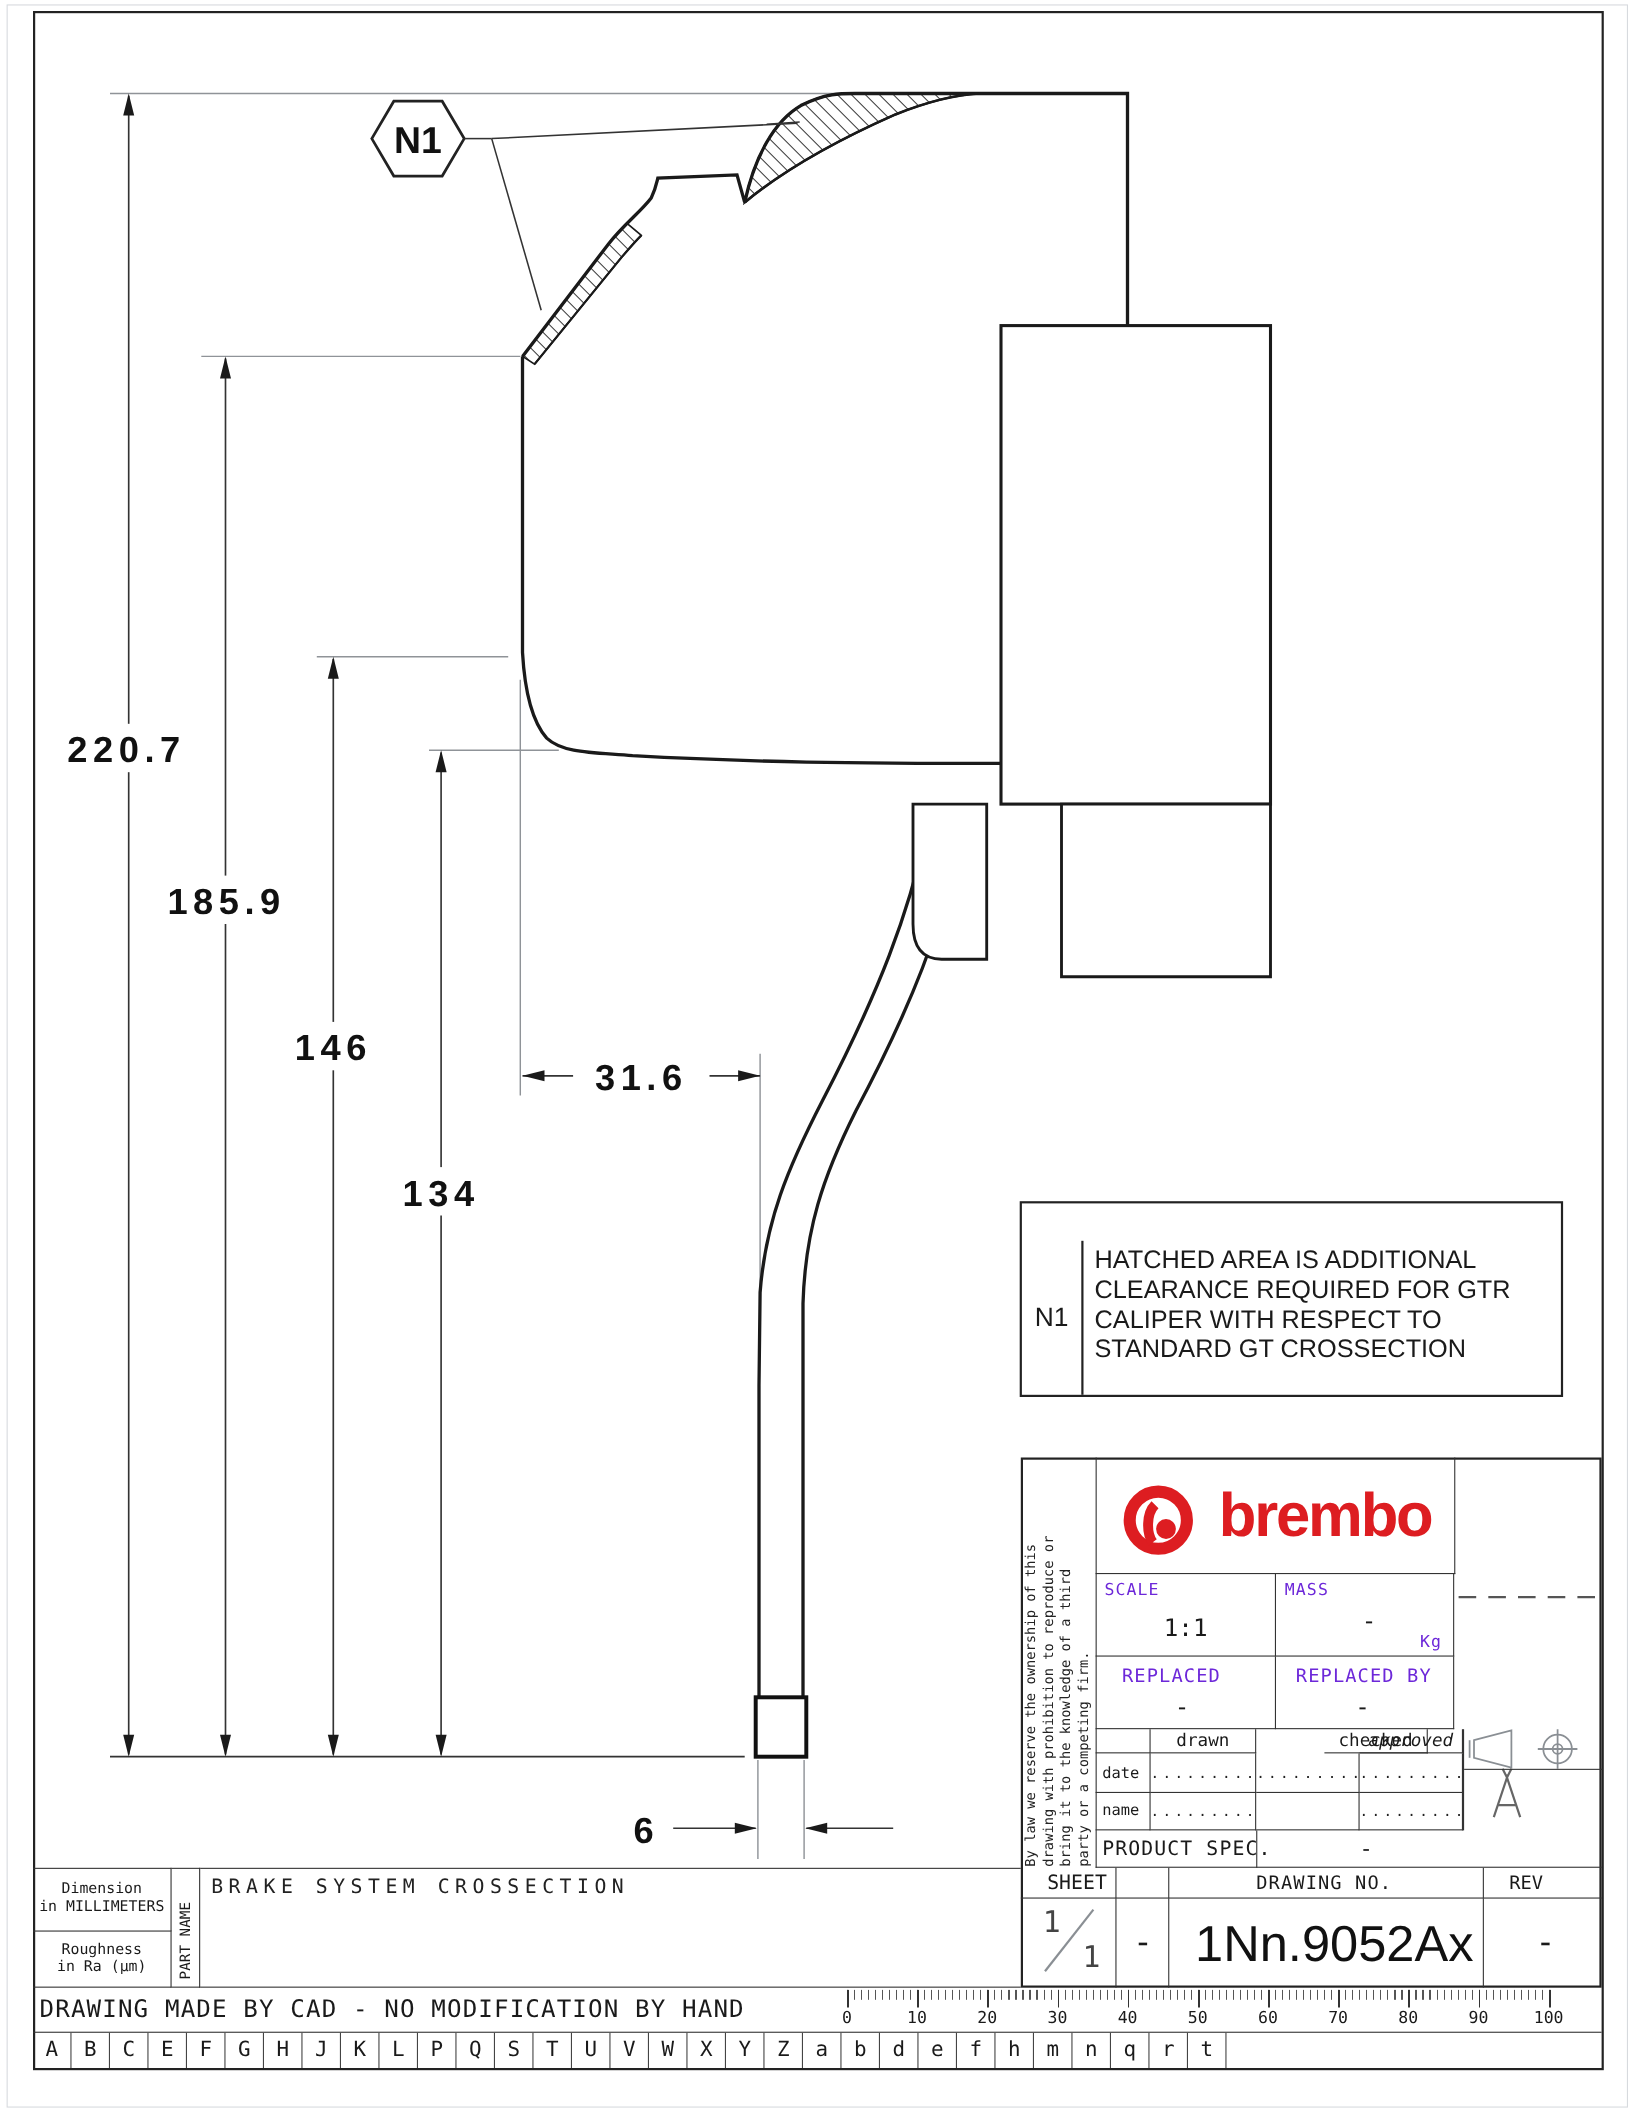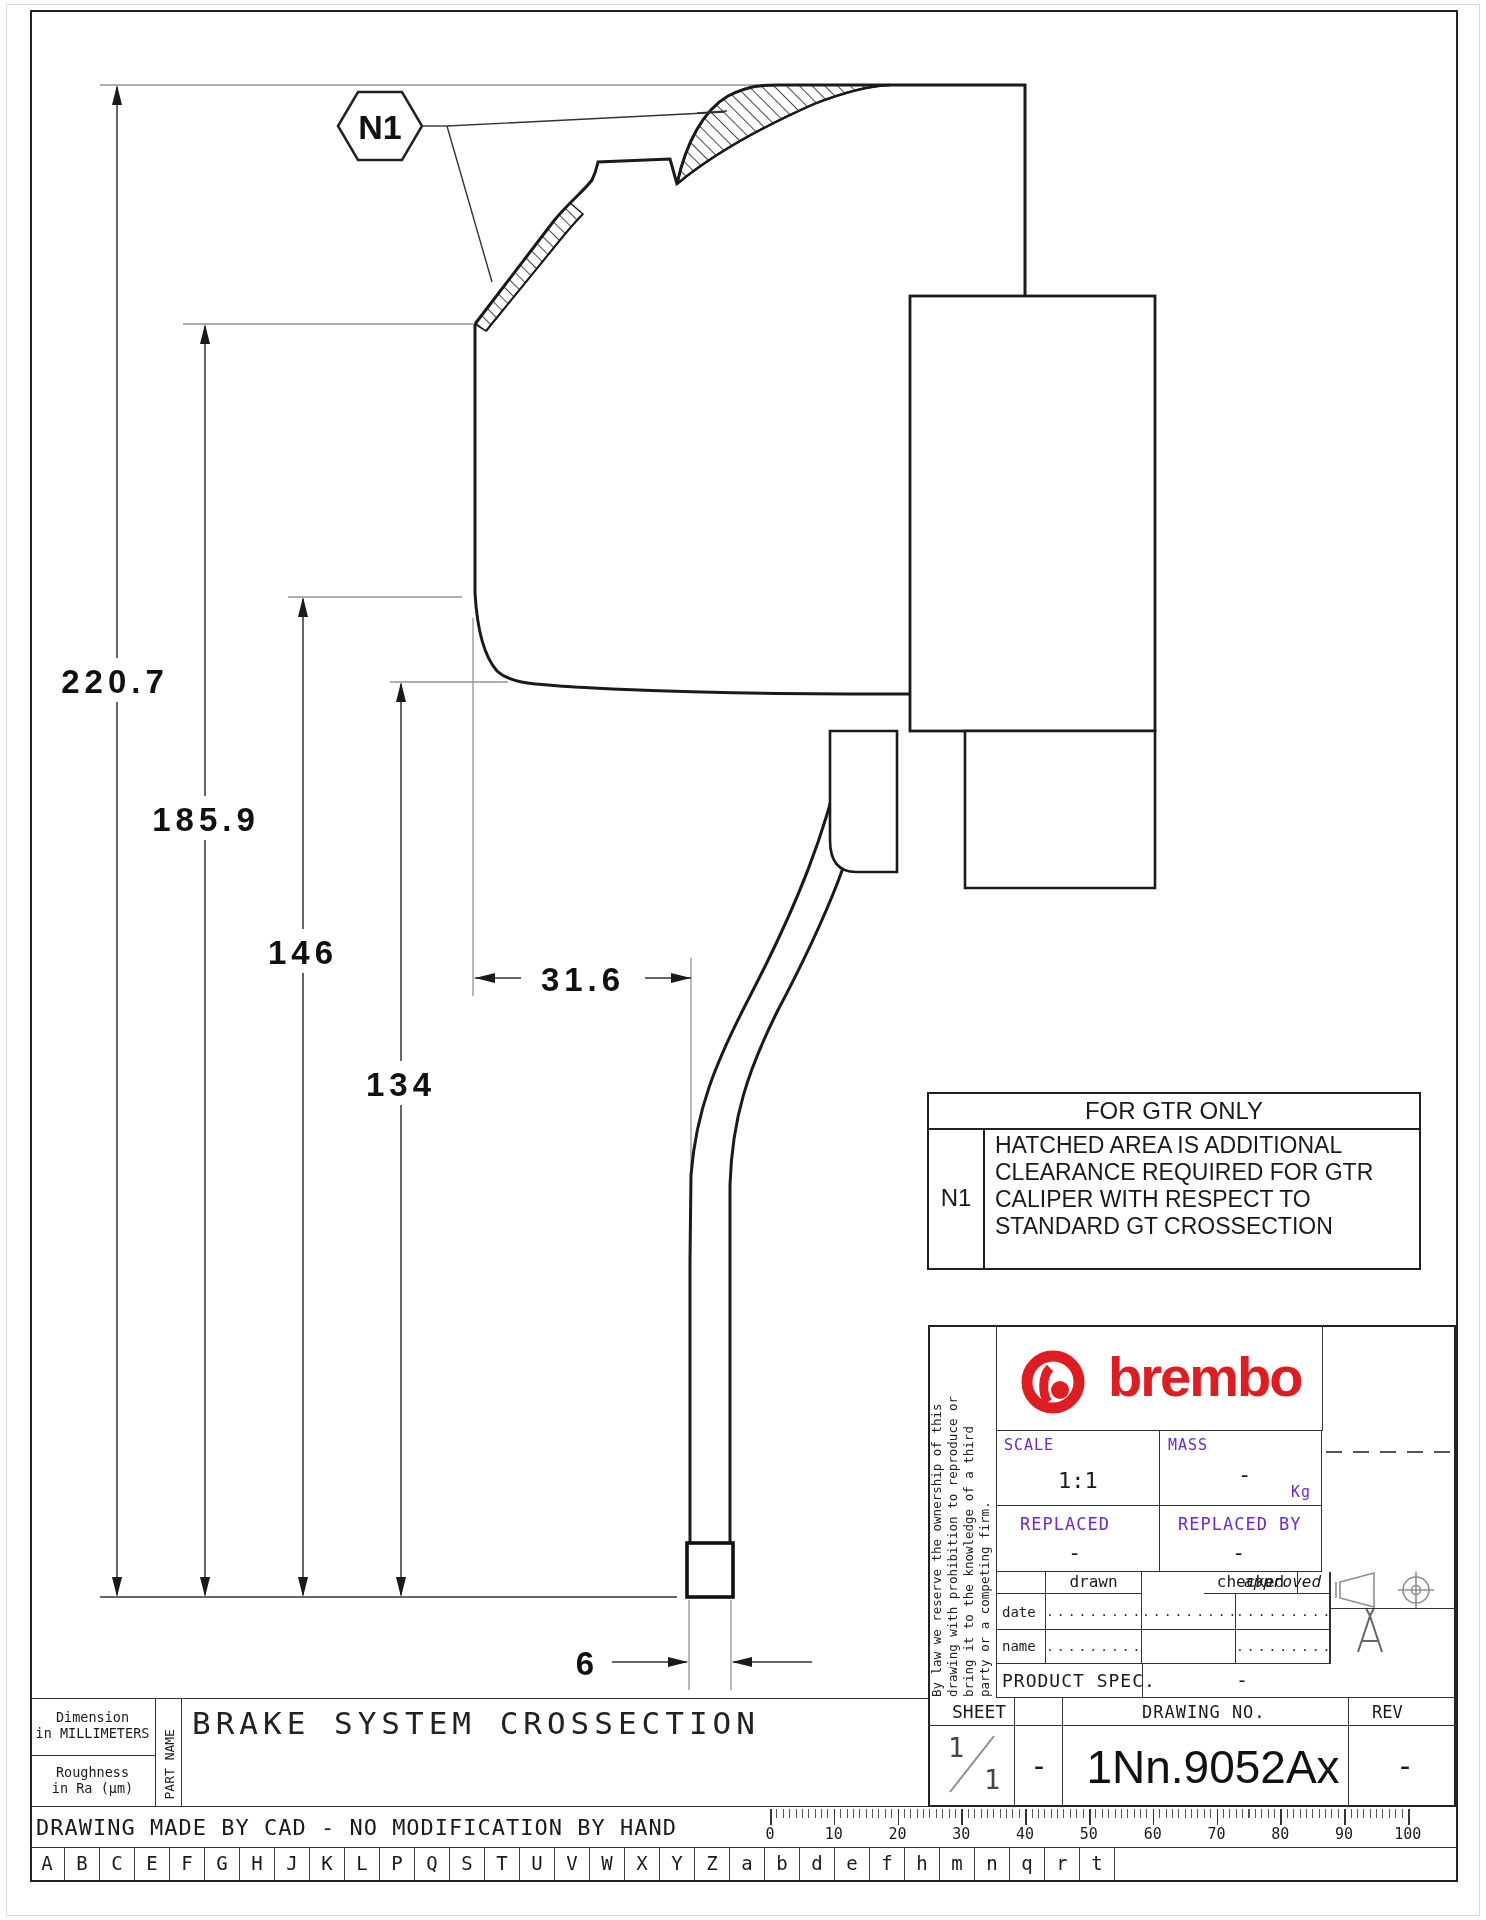--- a/index.html
+++ b/index.html
@@ -30,21 +30,21 @@
   .dots{font-size:13px;letter-spacing:3px;color:#222;}
   .small{font-size:14px;}
   .bigno{font-family:"Liberation Sans",sans-serif;font-size:46px;color:#111;}
   .ruler-num{display:inline-block;width:63.8px;text-align:center;font-size:15px;}
   .letter-cell{display:inline-block;box-sizing:border-box;width:35px;height:32px;border-right:1.5px solid #444;
       text-align:center;font-size:19px;line-height:30px;}
   .ticks-minor{position:absolute;left:770px;top:1809px;width:639px;height:9px;
       background:repeating-linear-gradient(to right,#555 0 1px,transparent 1px 6.38px);}
   .ticks-major{position:absolute;left:770px;top:1809px;width:640px;height:16px;
       background:repeating-linear-gradient(to right,#333 0 1.6px,transparent 1.6px 63.8px);}
-  .partname{font-size:31px;letter-spacing:5px;color:#222;}
+  .partname{font-size:18px;letter-spacing:5px;color:#222;}
   .vert{transform:rotate(-90deg);transform-origin:center;}
 </style>
 </head>
 <body>
 
 <div id="page">
 
   <div class="abs frame-outer"></div>
   <div class="abs frame-main"></div>
 
@@ -161,21 +161,20 @@
     <g stroke="#666" stroke-width="2" fill="none">
       <path d="M1358,1652 L1370,1616 L1382,1652 M1370,1616 L1366,1608 M1370,1616 L1374,1608 M1361,1641 L1379,1641"></path>
     </g>
 
     <line x1="1326" y1="1452" x2="1452" y2="1452" stroke="#555" stroke-width="2" stroke-dasharray="16 11"></line>
 
     <line x1="950" y1="1792" x2="994" y2="1736" stroke="#8a8f94" stroke-width="2"></line>
   </svg>
 
   <div class="gtr">
-    <div class="gtr-head">FOR GTR ONLY</div>
     <div class="gtr-ref">N1</div>
     <div class="gtr-note">
       <div>HATCHED AREA IS ADDITIONAL</div>
       <div>CLEARANCE REQUIRED FOR GTR</div>
       <div>CALIPER WITH RESPECT TO</div>
       <div>STANDARD GT CROSSECTION</div>
     </div>
   </div>
 
   <div class="cell" style="left:928px;top:1325px;width:528px;height:482px;border:2px solid #222;"></div>

